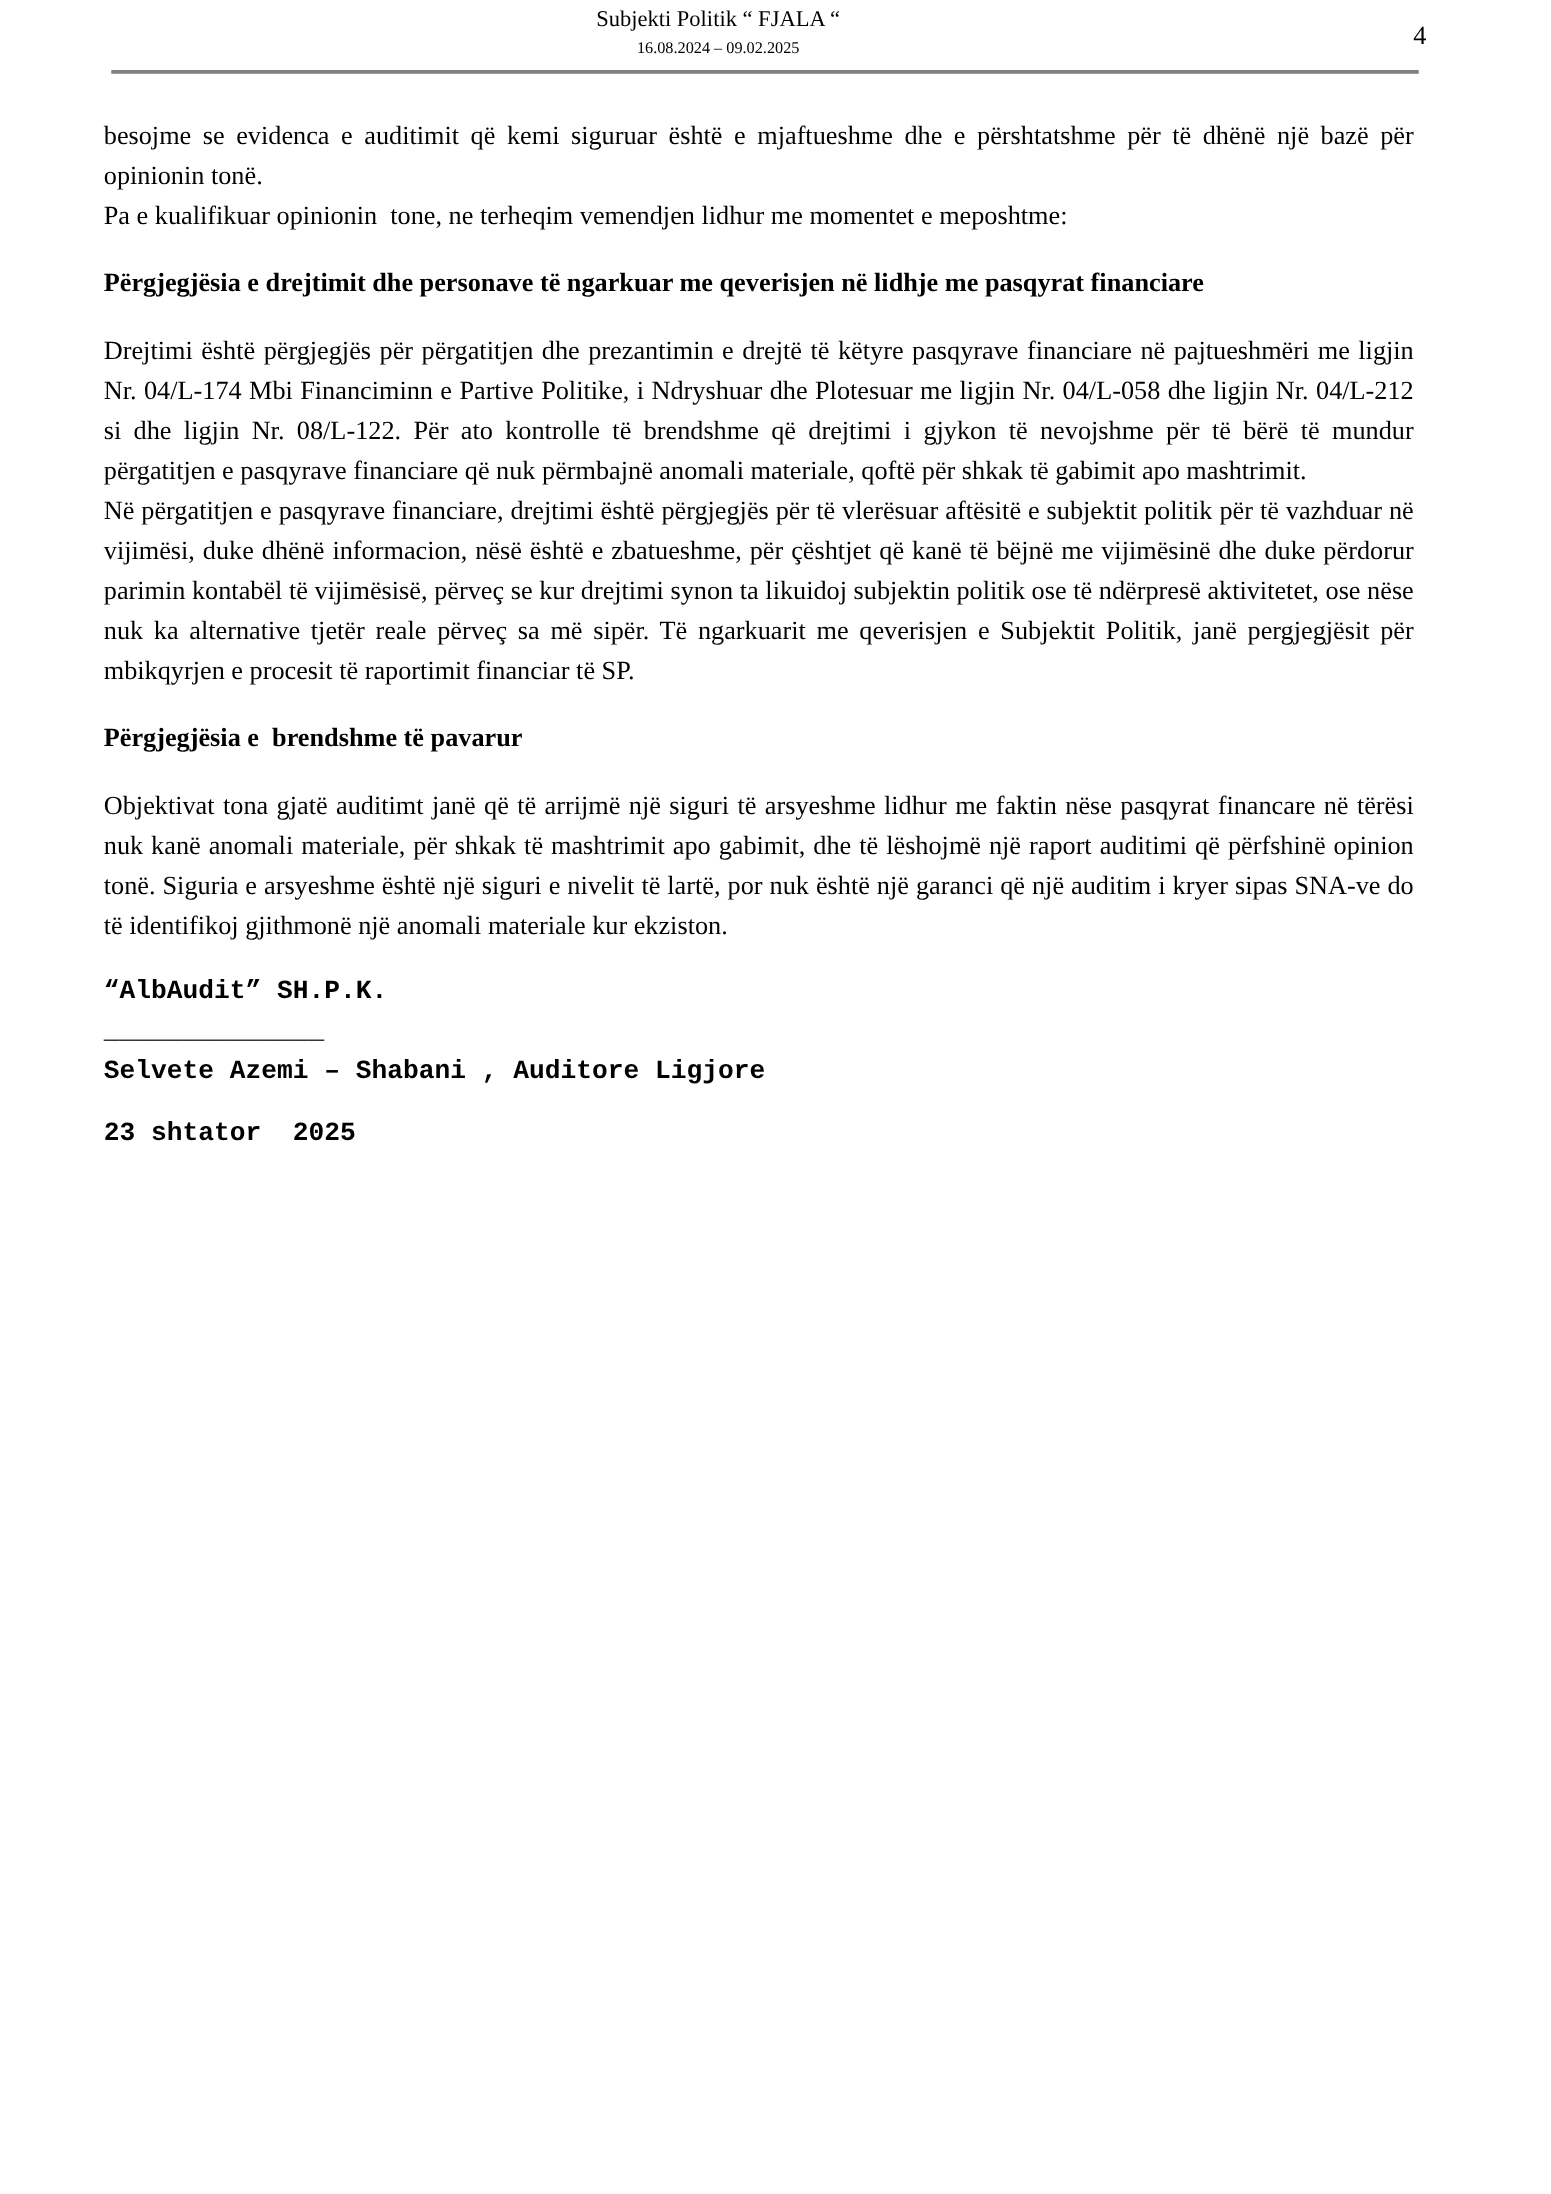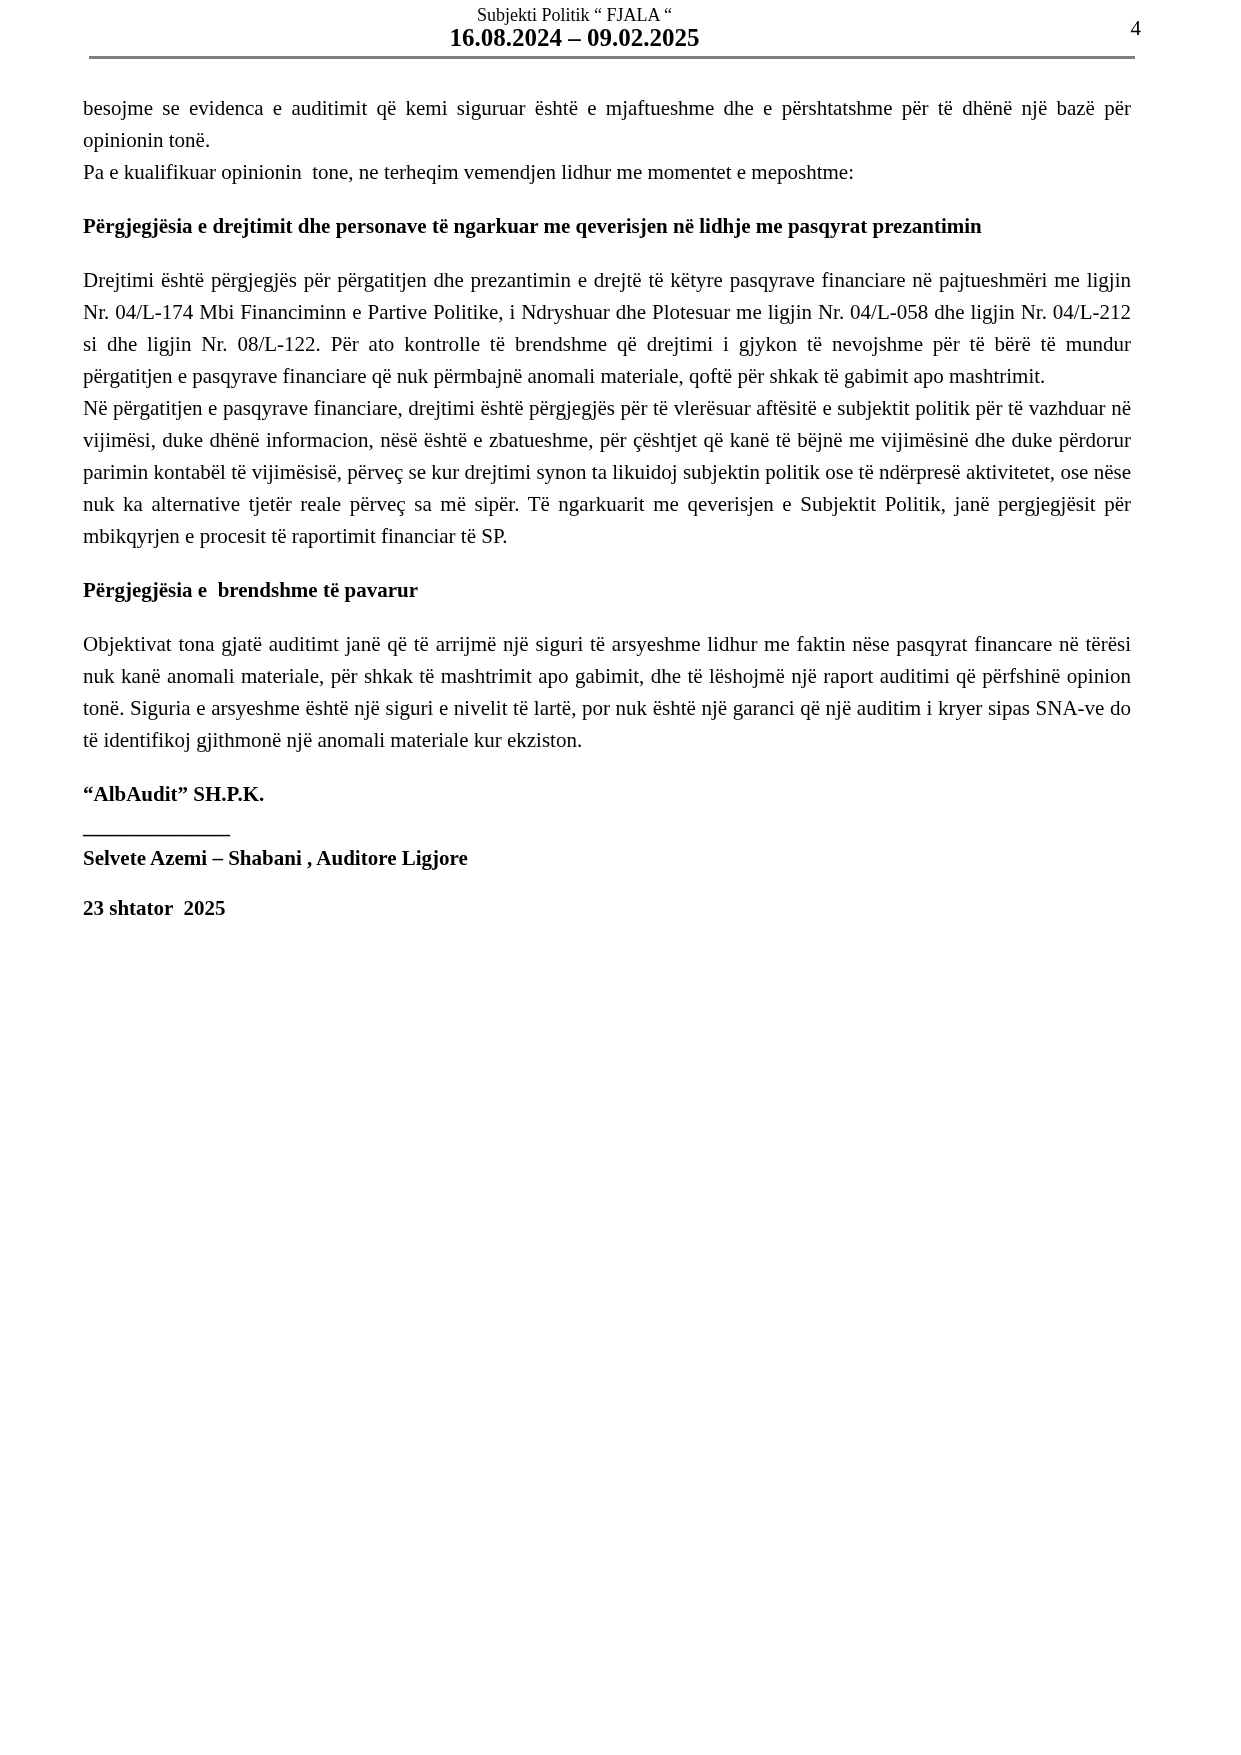--- a/index.html
+++ b/index.html
@@ -32,23 +32,23 @@
   .doc-header .centered {
     text-align: center;
     padding-right: 65px;
     white-space: pre-wrap;
   }
   .header-subject {
     font-size: 18px;
     line-height: 22px;
   }
   .header-period {
-    font-size: 25px;
+    font-size: 13px;
     line-height: 23px;
-    font-weight: bold;
+    font-weight: normal;
   }
   .header-rule {
     margin-top: 7px;
     margin-left: 6px;
     width: 1046px;
     height: 3px;
     background: #808080;
   }
   .content {
     margin-left: 83px;
@@ -72,20 +72,21 @@
   .spacer {
     height: 22px;
   }
   .spacer-small {
     height: 18px;
   }
   .sig-line {
     margin: 0;
     font-weight: bold;
     white-space: pre-wrap;
+    font-family: Liberation Mono, monospace;
   }
 </style>
 </head>
 <body>
 
 <div class="page">
 
   <div class="page-number">4</div>
 
   <div class="doc-header">
@@ -95,21 +96,21 @@
   </div>
 
   <div class="content">
 
     <p class="body-para">besojme se evidenca e auditimit që kemi siguruar është e mjaftueshme dhe e përshtatshme për të dhënë një bazë për opinionin tonë.</p>
 
     <p class="body-para">Pa e kualifikuar opinionin  tone, ne terheqim vemendjen lidhur me momentet e meposhtme:</p>
 
     <div class="spacer"></div>
 
-    <h2 class="section-heading">Përgjegjësia e drejtimit dhe personave të ngarkuar me qeverisjen në lidhje me pasqyrat prezantimin</h2>
+    <h2 class="section-heading">Përgjegjësia e drejtimit dhe personave të ngarkuar me qeverisjen në lidhje me pasqyrat financiare</h2>
 
     <div class="spacer"></div>
 
     <p class="body-para">Drejtimi është përgjegjës për përgatitjen dhe prezantimin e drejtë të këtyre pasqyrave financiare në pajtueshmëri me ligjin Nr. 04/L-174 Mbi Financiminn e Partive Politike, i Ndryshuar dhe Plotesuar me ligjin Nr. 04/L-058 dhe ligjin Nr. 04/L-212 si dhe ligjin Nr. 08/L-122. Për ato kontrolle të brendshme që drejtimi i gjykon të nevojshme për të bërë të mundur përgatitjen e pasqyrave financiare që nuk përmbajnë anomali materiale, qoftë për shkak të gabimit apo mashtrimit.</p>
 
     <p class="body-para">Në përgatitjen e pasqyrave financiare, drejtimi është përgjegjës për të vlerësuar aftësitë e subjektit politik për të vazhduar në vijimësi, duke dhënë informacion, nësë është e zbatueshme, për çështjet që kanë të bëjnë me vijimësinë dhe duke përdorur parimin kontabël të vijimësisë, përveç se kur drejtimi synon ta likuidoj subjektin politik ose të ndërpresë aktivitetet, ose nëse nuk ka alternative tjetër reale përveç sa më sipër. Të ngarkuarit me qeverisjen e Subjektit Politik, janë pergjegjësit për mbikqyrjen e procesit të raportimit financiar të SP.</p>
 
     <div class="spacer"></div>
 
     <h2 class="section-heading">Përgjegjësia e  brendshme të pavarur</h2>

